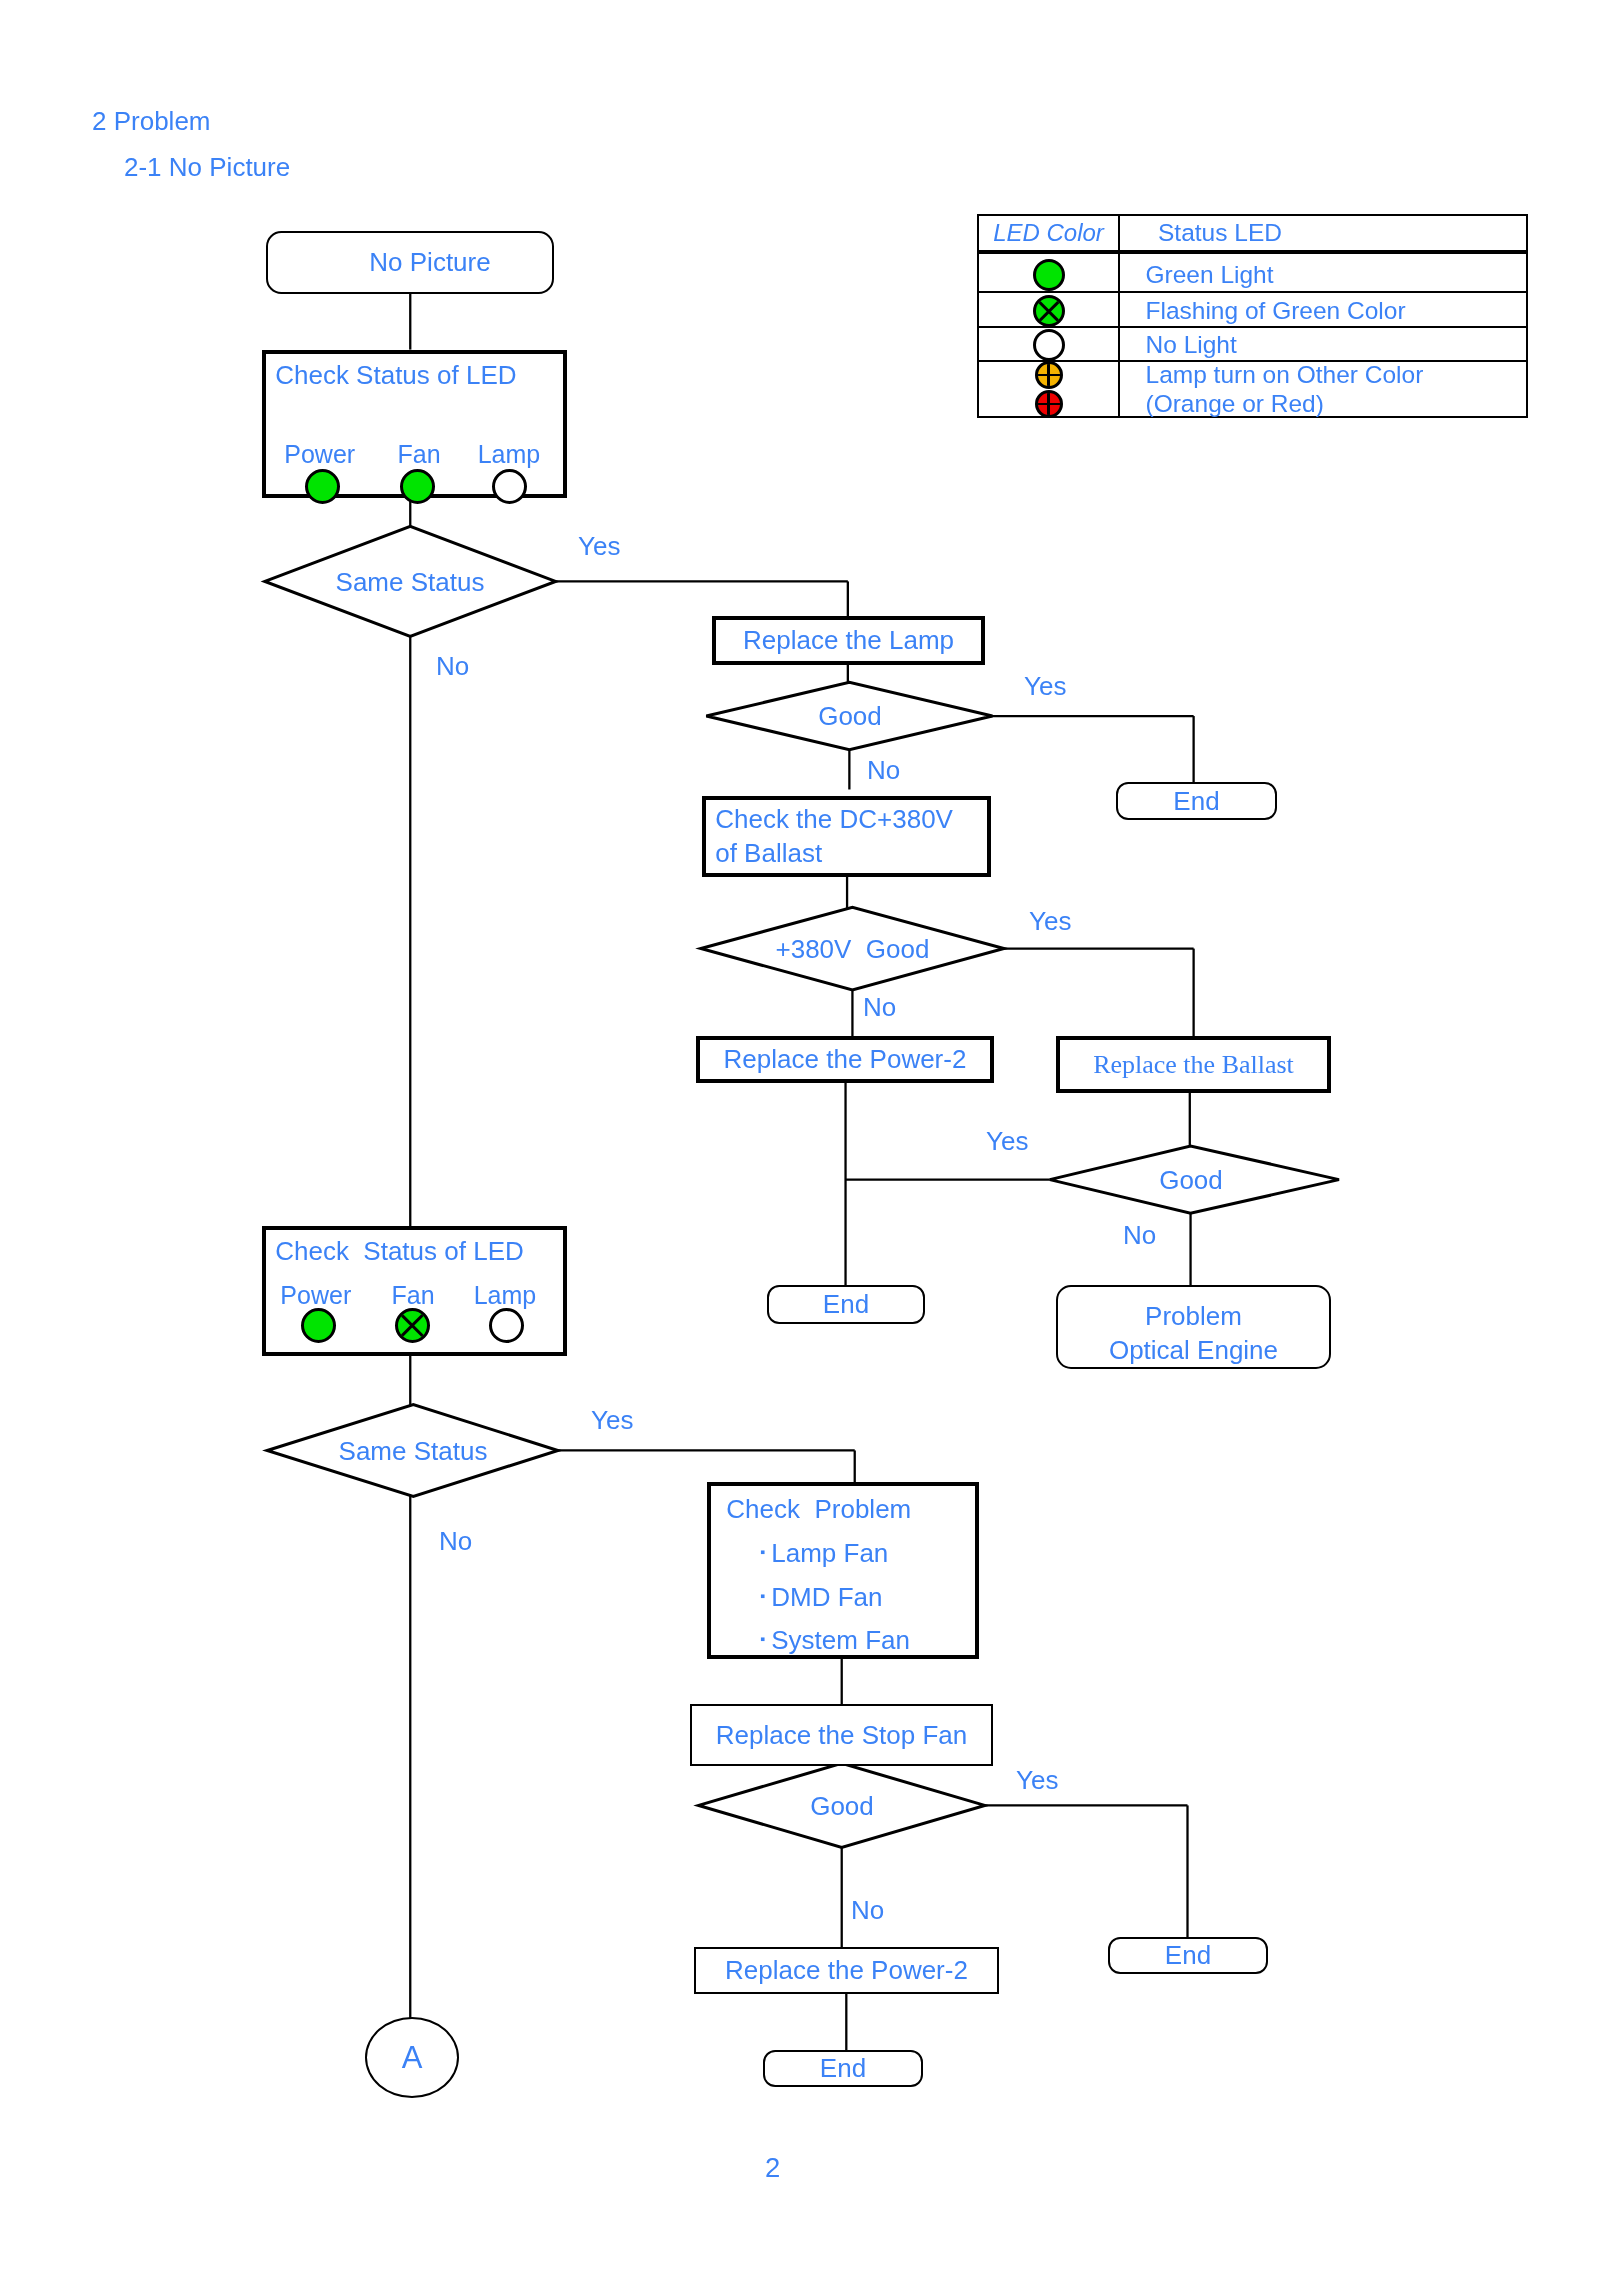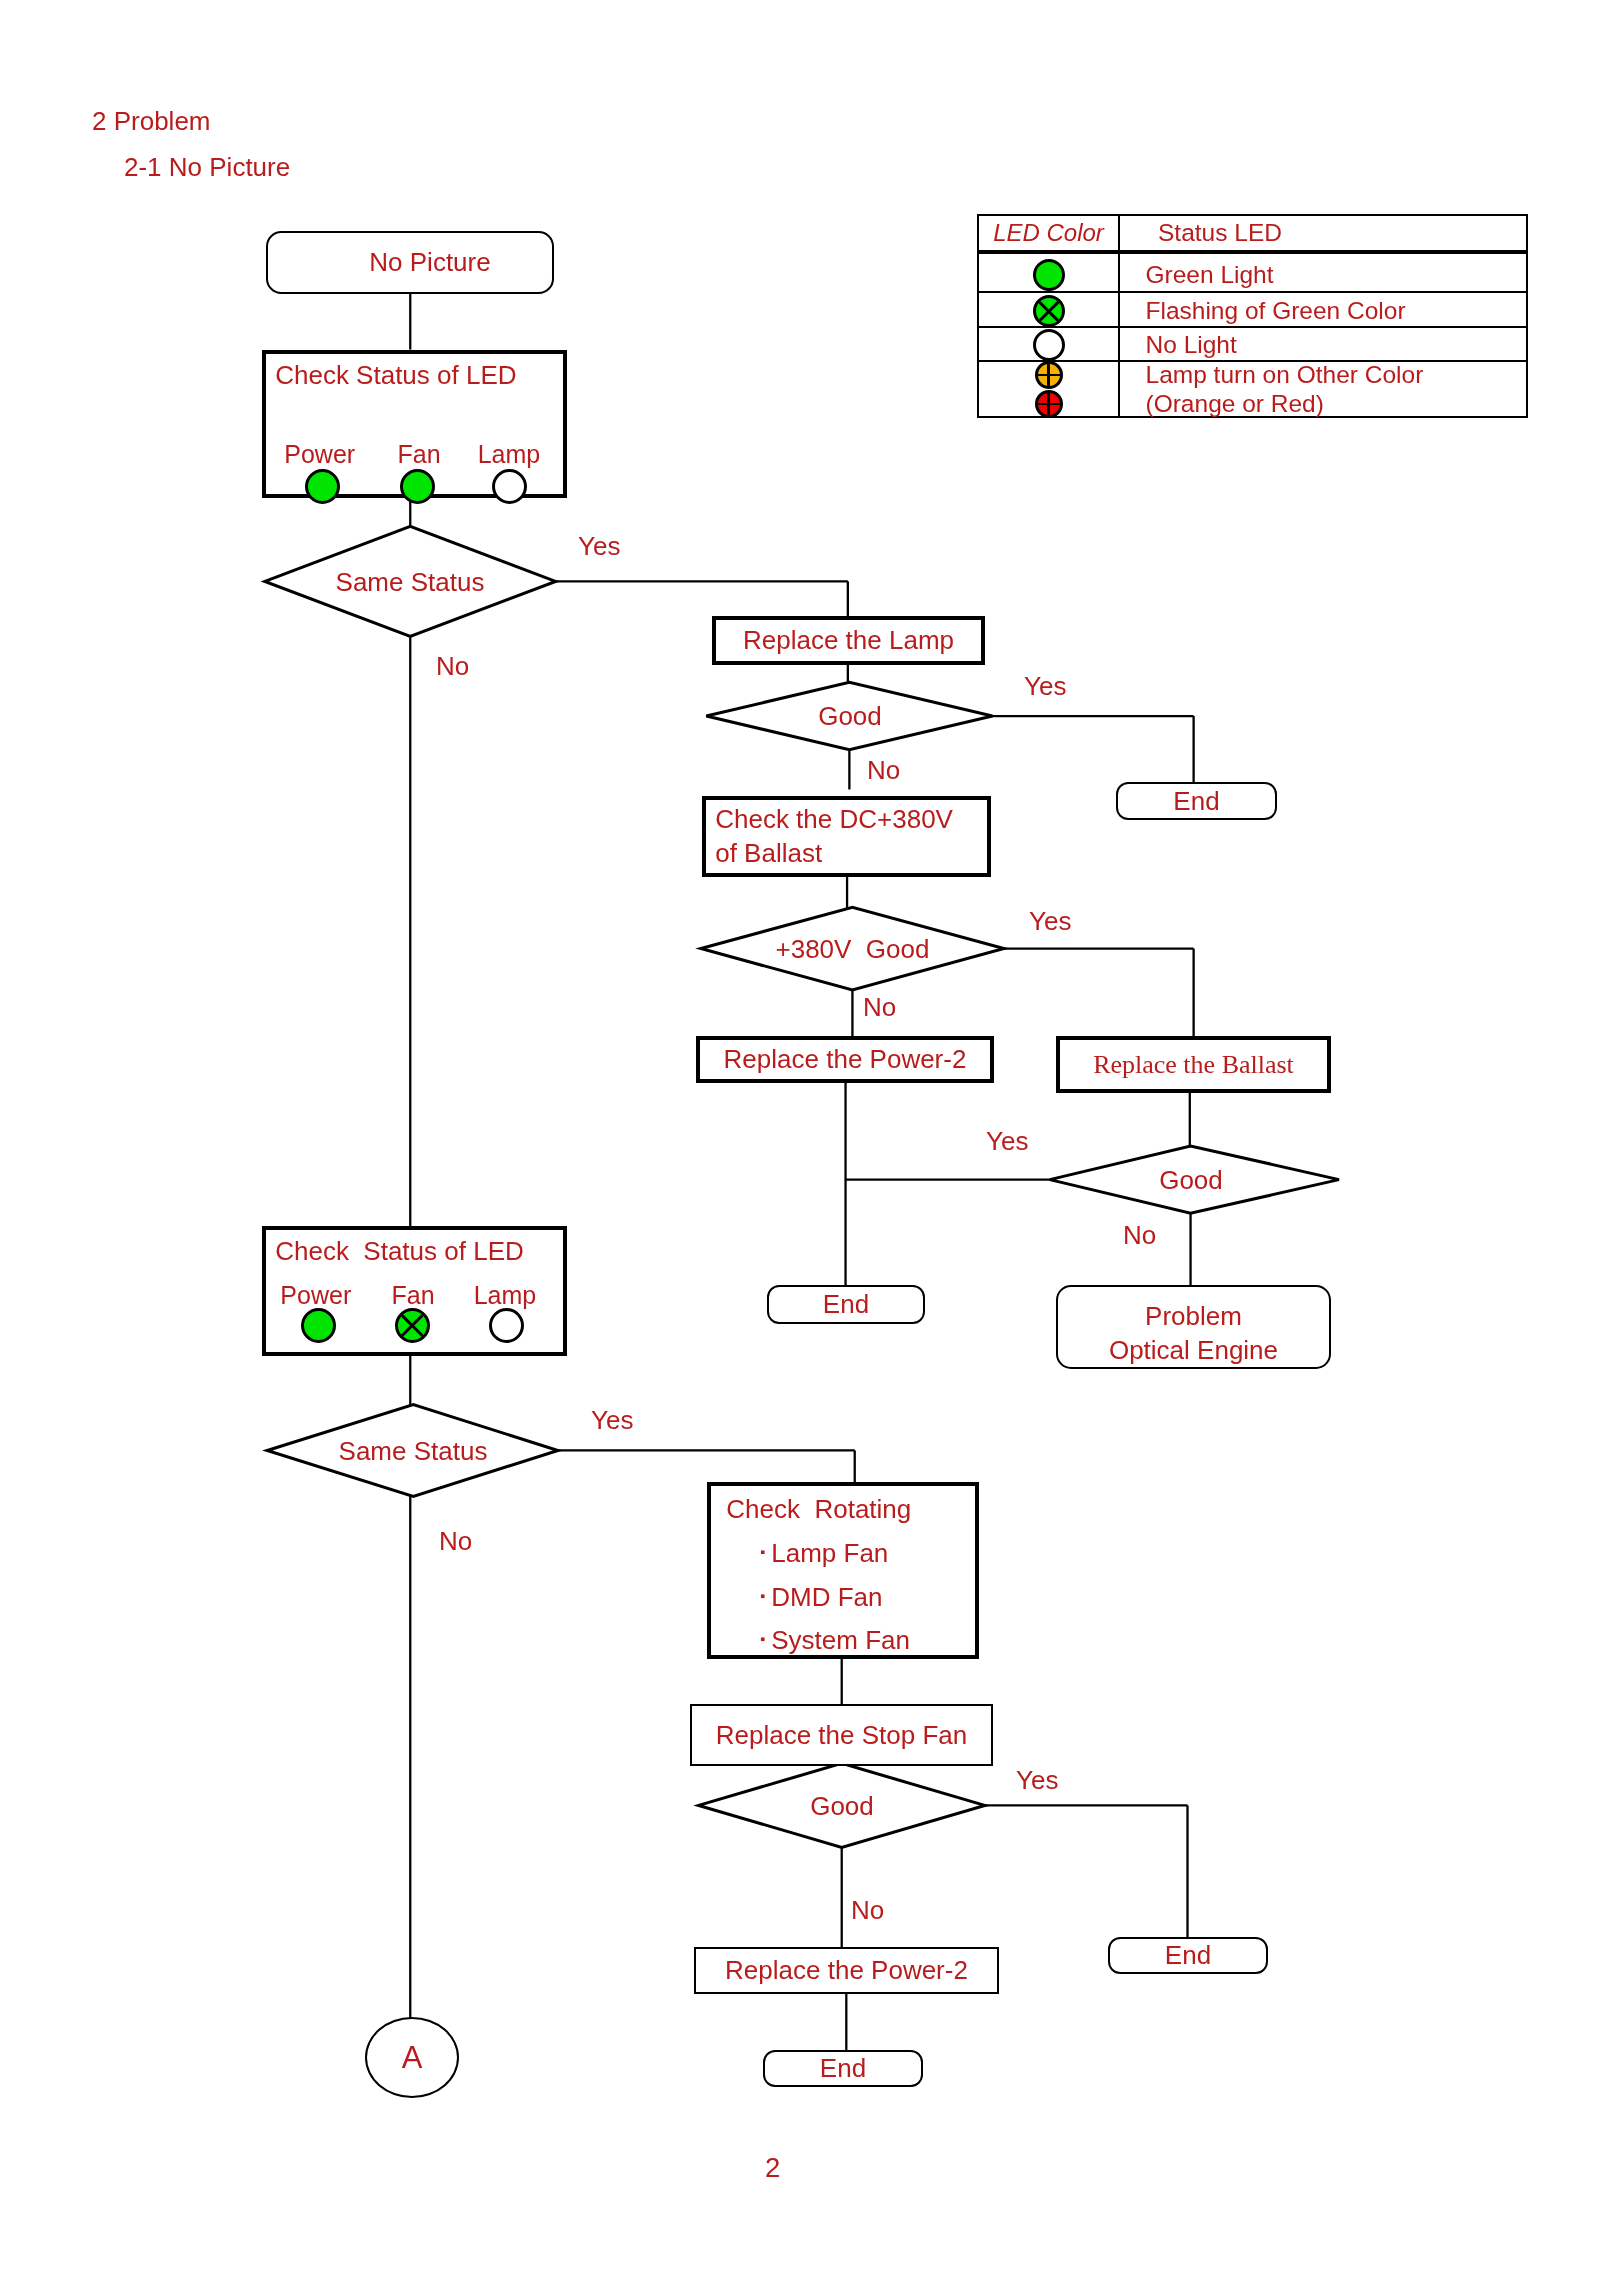--- a/index.html
+++ b/index.html
@@ -1,17 +1,17 @@
 <!DOCTYPE html>
 <html style="font-size:12.2px"><head>
 <meta charset="utf-8">
 <style>
   html,body{margin:0;padding:0;background:#fff;}
   #page{position:relative;width:1623px;height:2295px;background:#ffffff;overflow:hidden;
-        font-family:"Liberation Sans",sans-serif;color:#b91c1c;}
+        font-family:"Liberation Sans",sans-serif;color:#3b82f6;}
   .txt{position:absolute;font-size:26px;line-height:1.15;white-space:nowrap;}
   .pre{white-space:pre;}
   .ctr{text-align:center;}
   
   #wires{position:absolute;left:0;top:0;}
   
   .box{position:absolute;background:#fff;border:4.6px solid #000;display:flex;
        align-items:center;justify-content:center;font-size:26px;box-sizing:border-box;}
   .thin{border-width:2.3px;}
   .round{border:2.3px solid #000;border-radius:12.2px;}
@@ -211,21 +211,21 @@
     <span class="ledlabel" style="left:193px;top:51px;">Lamp</span>
     <span class="led" style="left: 35px; top: 78px; background: rgb(0, 228, 0);"></span>
     <span class="led" style="left: 129px; top: 78px; background: rgb(0, 228, 0);">
         <span class="d1"></span>
         <span class="d2"></span>
       </span>
     <span class="led" style="left:223px;top:78px;"></span>
   </div>
 
   <div class="box" style="left:707px;top:1482px;width:272px;height:177px;">
-    <span class="cr-title pre">Check  Rotating</span>
+    <span class="cr-title pre">Check  Problem</span>
     <span class="cr-item" style="top:52px;"><span class="blt">▪</span><span>Lamp Fan</span></span>
     <span class="cr-item" style="top:96px;"><span class="blt">▪</span><span>DMD Fan</span></span>
     <span class="cr-item" style="top:139px;"><span class="blt">▪</span><span>System Fan</span></span>
   </div>
 
   <div class="box thin" style="left:690px;top:1704px;width:303px;height:62px;">
     <span>Replace the Stop Fan</span>
   </div>
 
   <div class="box thin round" style="left:1108px;top:1937px;width:160px;height:37px;">

